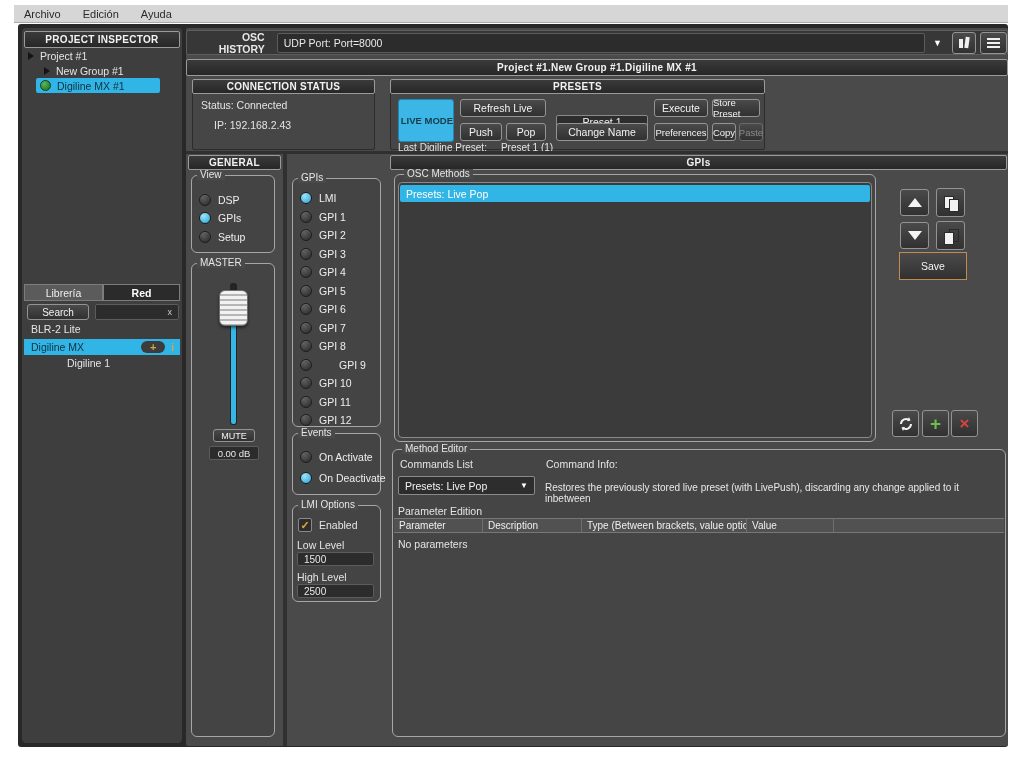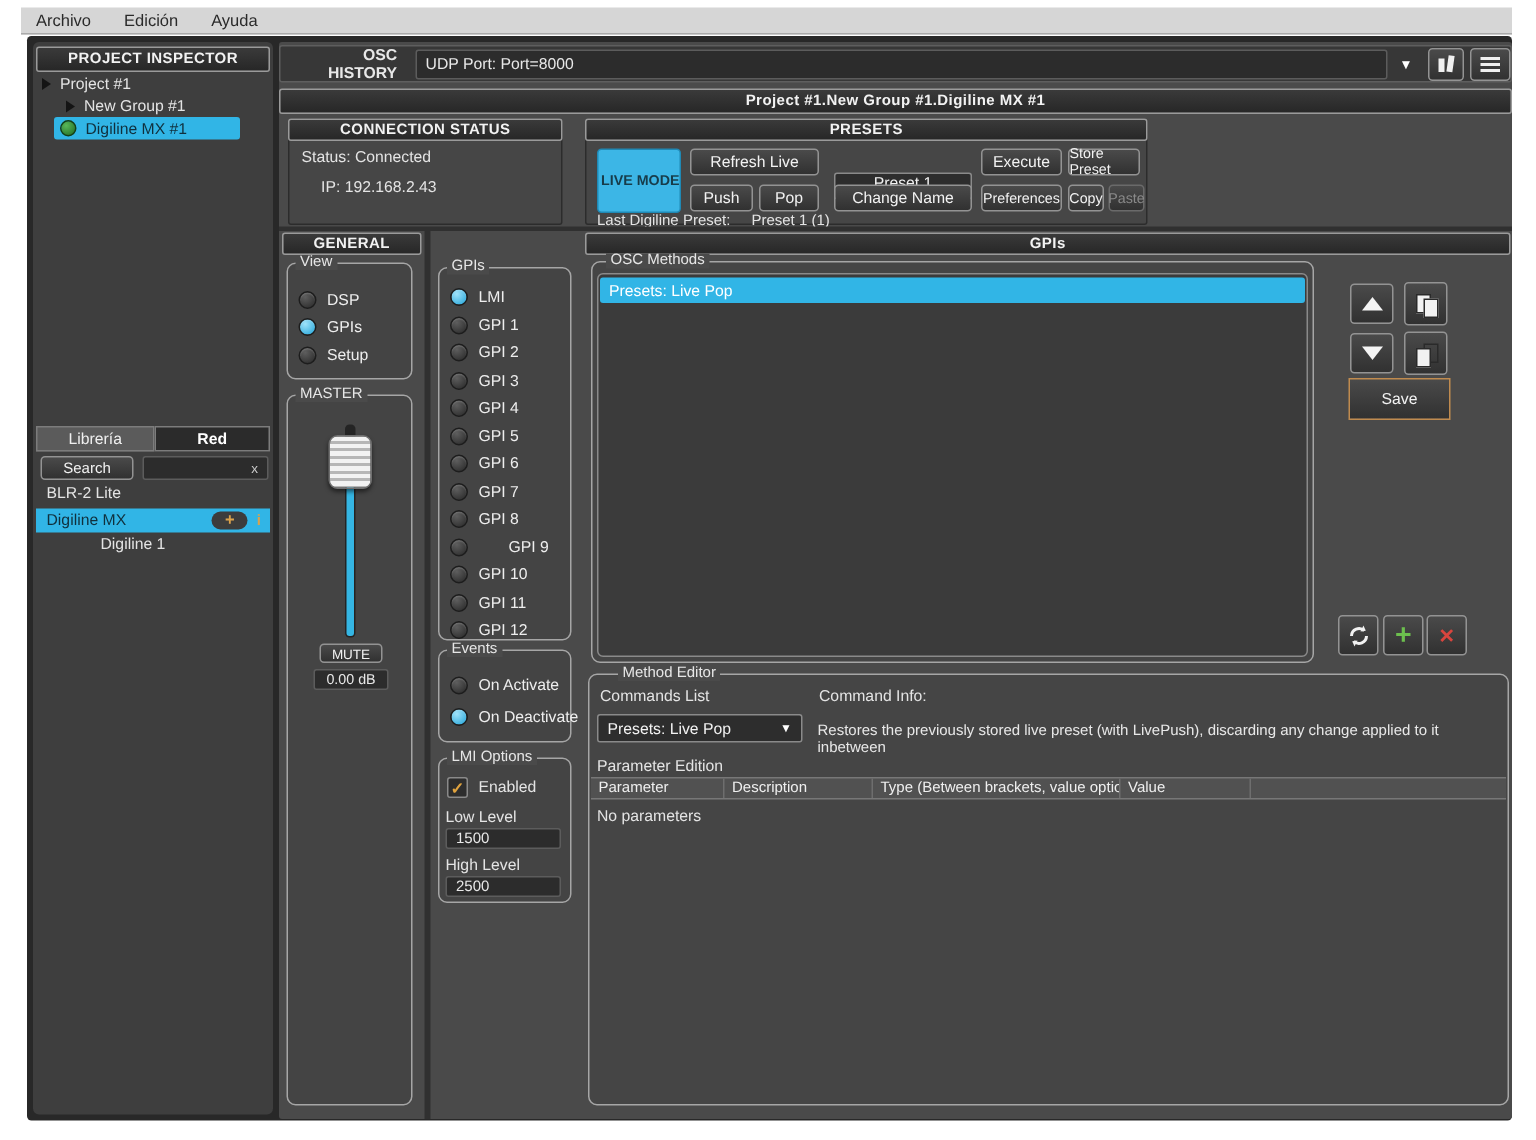--- a/index.html
+++ b/index.html
@@ -341,21 +341,21 @@
     </svg>
   </div>
   <div class="abs btn" style="left:922px;top:410px;width:27px;height:27px;color:#6cbf4e;font-size:19px;font-weight:bold;">
     <span>+</span>
   </div>
   <div class="abs btn" style="left:951px;top:410px;width:27px;height:27px;color:#d8453e;font-size:17px;font-weight:bold;">
     <span>×</span>
   </div>
 
   <div class="abs gbox" style="left:392px;top:449px;width:614px;height:288px;background:#454545;"></div>
-  <div class="glabel abs" style="left:412px;top:444px;">Method Editor</div>
+  <div class="glabel abs" style="left:402px;top:444px;">Method Editor</div>
 
   <div class="abs lbl" style="left:400px;top:458px;">Commands List</div>
   <div class="abs drop" style="left:398px;top:476px;width:137px;height:19px;">
     <span>Presets: Live Pop</span>
     <span class="chev">▼</span>
   </div>
   <div class="abs lbl" style="left:546px;top:458px;">Command Info:</div>
   <div class="abs" style="left:545px;top:482px;width:455px;font-size:10px;color:#e8e8e8;">Restores the previously stored live preset (with LivePush), discarding any change applied to it inbetween</div>
 
   <div class="abs lbl" style="left:398px;top:505px;">Parameter Edition</div>

